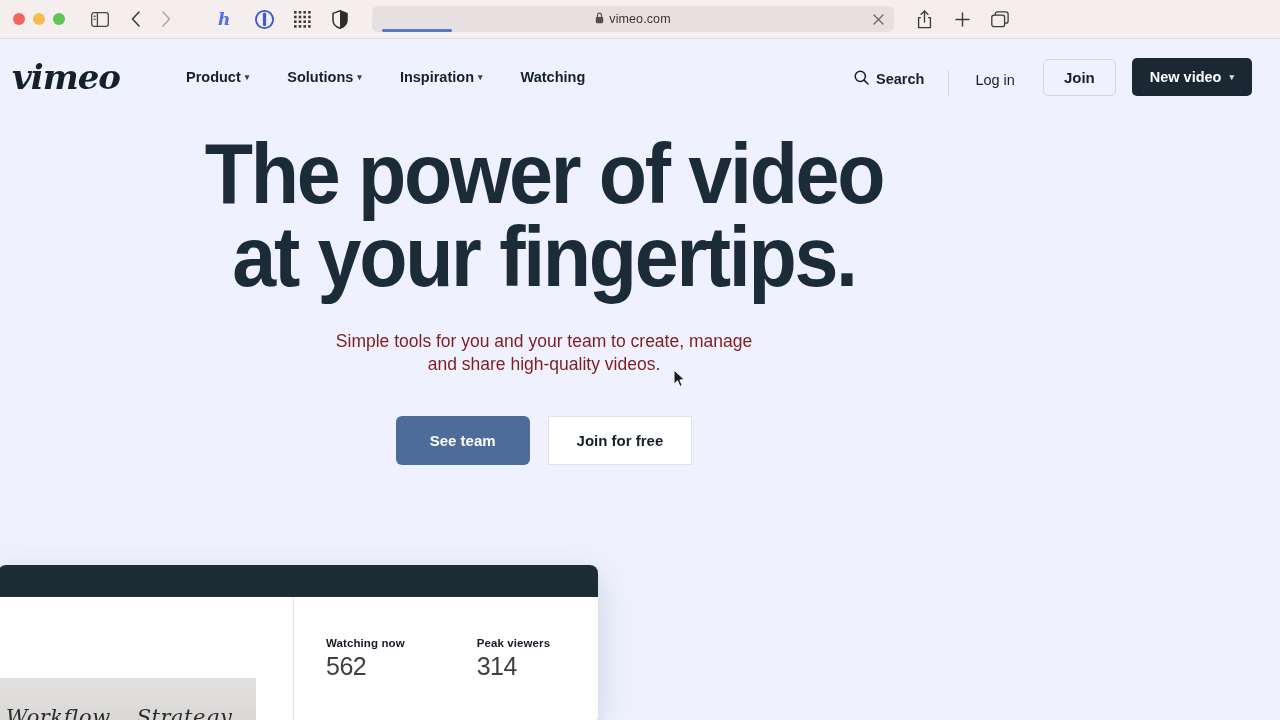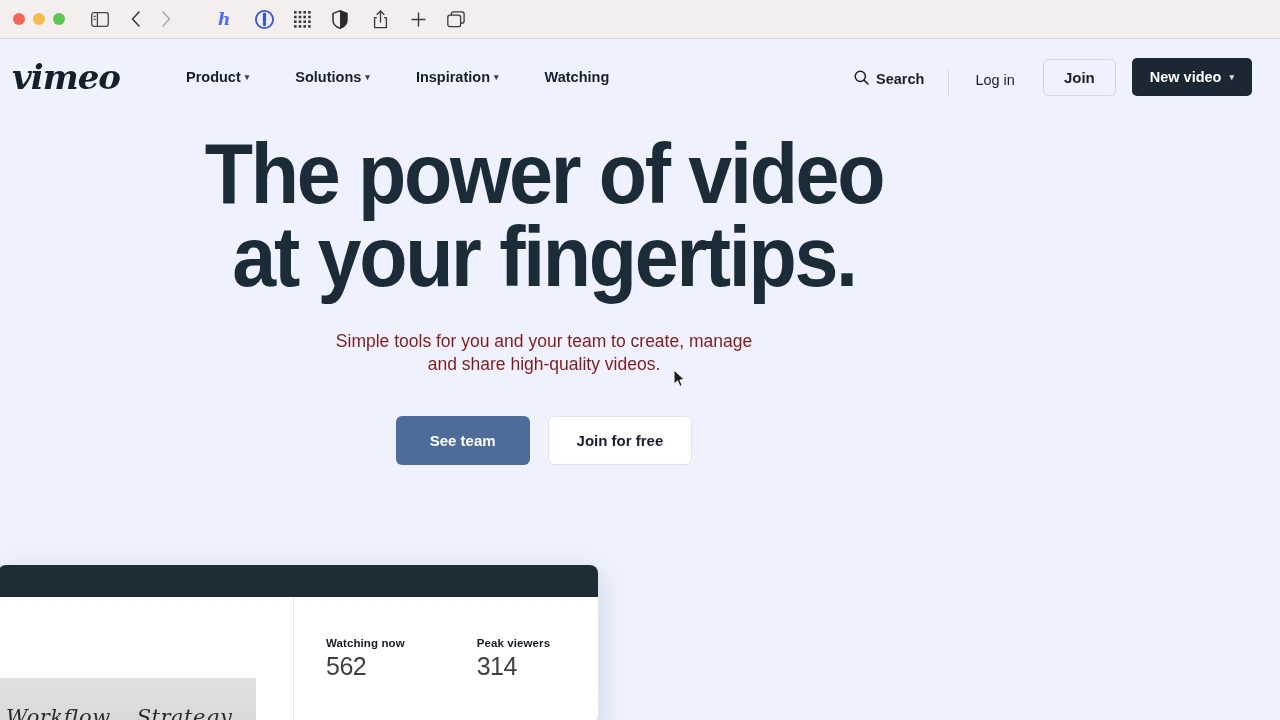--- a/index.html
+++ b/index.html
@@ -68,21 +68,21 @@
     display: flex; align-items: center;
   }
   .vimeo-logo {
     margin-left: 12px;
     font-family: "DejaVu Serif", serif;
     font-style: italic; font-weight: bold;
     font-size: 34px; color: #16202c;
     letter-spacing: -1px;
     line-height: 1;
   }
-  .nav-links { display: flex; align-items: flex-end; margin-left: 51px; gap: 16px; }
+  .nav-links { display: flex; align-items: flex-end; margin-left: 51px; gap: 8px; }
   .nav-link {
     display: flex; align-items: center; gap: 4px;
     font-size: 14.5px; font-weight: bold; color: #16202c;
     padding: 8px 15px;
     cursor: pointer;
   }
   .caret { font-size: 9px; opacity: 0.85; line-height: 1; position: relative; top: 1px; }
 
   .nav-right {
     margin-left: auto; margin-right: 28px;
@@ -143,21 +143,21 @@
     color: #ffffff;
     font-size: 15px; font-weight: bold;
     border: none; border-radius: 6px;
     padding: 15px 34px; cursor: pointer;
     font-family: "Liberation Sans", sans-serif;
   }
   .btn-join-free {
     background: #ffffff;
     color: #16202c;
     font-size: 15px; font-weight: bold;
-    border: 1px solid #dfe3ec; border-radius: 6px;
+    border: 1px solid #dfe3ec; border-radius: 0;
     padding: 15px 28px; cursor: pointer;
     font-family: "Liberation Sans", sans-serif;
   }
 
   
   .app-card {
     position: absolute; left: -2px; top: 565px;
     width: 600px; height: 158px;
     background: #ffffff;
     border-radius: 8px;
@@ -271,20 +271,38 @@
       </svg>
     </div>
     <div class="ext-icon">
       <svg width="16" height="19" viewBox="0 0 16 19">
         <path d="M8 0.8 L15 3.4 V10 C15 14.4 11.8 17 8 18.2 C4.2 17 1 14.4 1 10 V3.4 Z" fill="none" stroke="#2f2c2c" stroke-width="1.5"></path>
         <path d="M8 0.8 L15 3.4 V10 C15 14.4 11.8 17 8 18.2 Z" fill="#2f2c2c"></path>
       </svg>
     </div>
   </div>
 
+  <div class="url-bar">
+    <div class="url-text">
+      <span>
+        <svg width="9" height="12" viewBox="0 0 9 12" fill="none" stroke="#55504f" stroke-width="1.2">
+          <rect x="0.8" y="5" width="7.4" height="6.2" rx="1.1" fill="#55504f" stroke="none"></rect>
+          <path d="M2.5 5 V3.2 A2 2 0 0 1 6.5 3.2 V5"></path>
+        </svg>
+      </span>
+      <span>vimeo.com</span>
+    </div>
+    <div class="progress-bar"></div>
+    <div class="url-close">
+      <svg width="13" height="13" viewBox="0 0 13 13" fill="none" stroke="#6b6565" stroke-width="1.3" stroke-linecap="round">
+          <line x1="2" y1="2" x2="11" y2="11"></line>
+          <line x1="11" y1="2" x2="2" y2="11"></line>
+        </svg>
+    </div>
+  </div>
 
   <div class="chrome-right">
     <div class="chrome-btn">
       <svg width="15" height="19" viewBox="0 0 15 19" fill="none" stroke="#3d3a3a" stroke-width="1.35" stroke-linecap="round" stroke-linejoin="round">
         <path d="M7.5 1 V12"></path>
           <polyline points="4,4.4 7.5,1 11,4.4"></polyline>
         <path d="M3.4 7.6 H1.6 V17.6 H13.4 V7.6 H11.6"></path>
       </svg>
     </div>
     <div class="chrome-btn">

